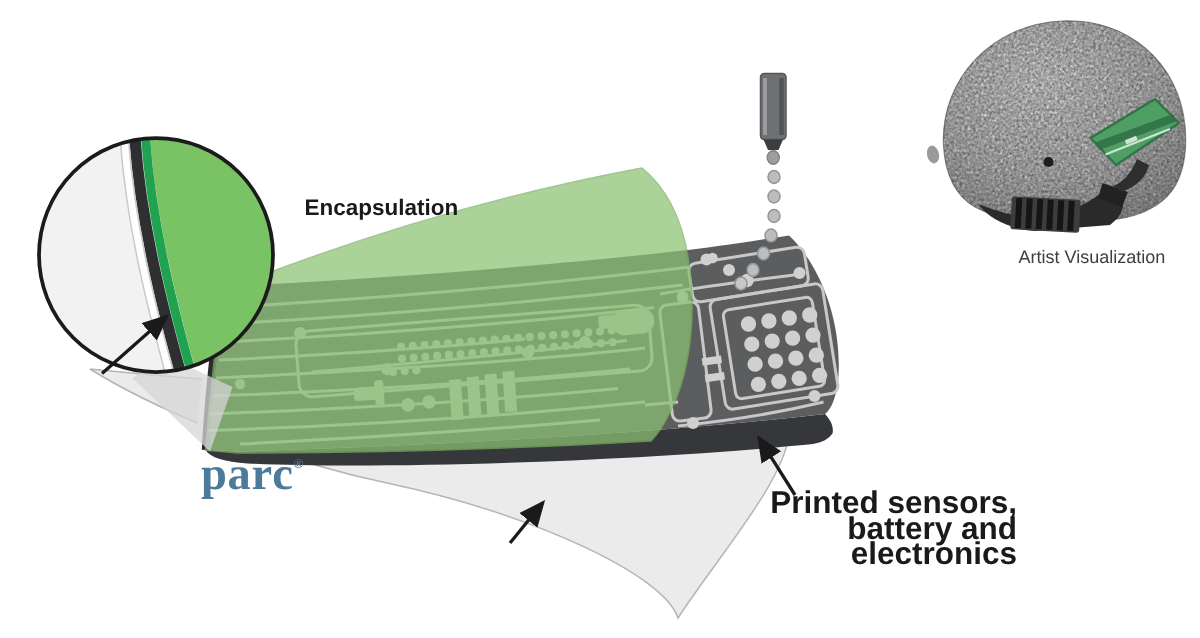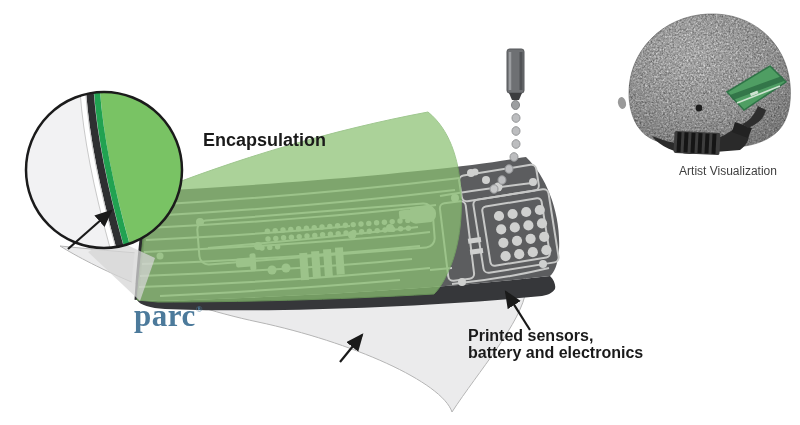--- a/index.html
+++ b/index.html
@@ -1,20 +1,20 @@
 <!DOCTYPE html>
 <html><head>
 <meta charset="utf-8">
 <style>
   html,body{margin:0;padding:0;background:#ffffff;}
   #stage{position:relative;width:800px;height:425px;background:#ffffff;overflow:hidden;
          font-family:"Liberation Sans","DejaVu Sans",sans-serif;}
   #art{position:absolute;left:0;top:0;}
-  .lbl{position:absolute;color:#1a1a1a;font-weight:bold;font-size:18px;white-space:nowrap;}
-  .lbl2{position:absolute;color:#1a1a1a;font-weight:bold;font-size:16px;text-align:left;line-height:17px;}
+  .lbl{position:absolute;color:#1a1a1a;font-weight:bold;font-size:15px;white-space:nowrap;}
+  .lbl2{position:absolute;color:#1a1a1a;font-weight:bold;font-size:21px;text-align:right;line-height:17px;}
   #artist-viz{position:absolute;left:648px;top:164px;width:160px;text-align:center;
               font-size:12px;font-weight:normal;color:#3f3f3f;}
   #parc-logo{position:absolute;left:134px;top:298px;font-size:31px;font-weight:bold;letter-spacing:0.5px;font-family:Liberation Serif, serif;}
   #parc-logo sup{font-size:9px;vertical-align:14px;letter-spacing:0;}
   #lamination-lbl{left:7px;top:246px;}
   #encapsulation-lbl{left:203px;top:130px;}
   #battery-lbl{left:239px;top:361px;}
   #printed-lbl{left:468px;top:327px;width:210px;}
 </style>
 </head>

